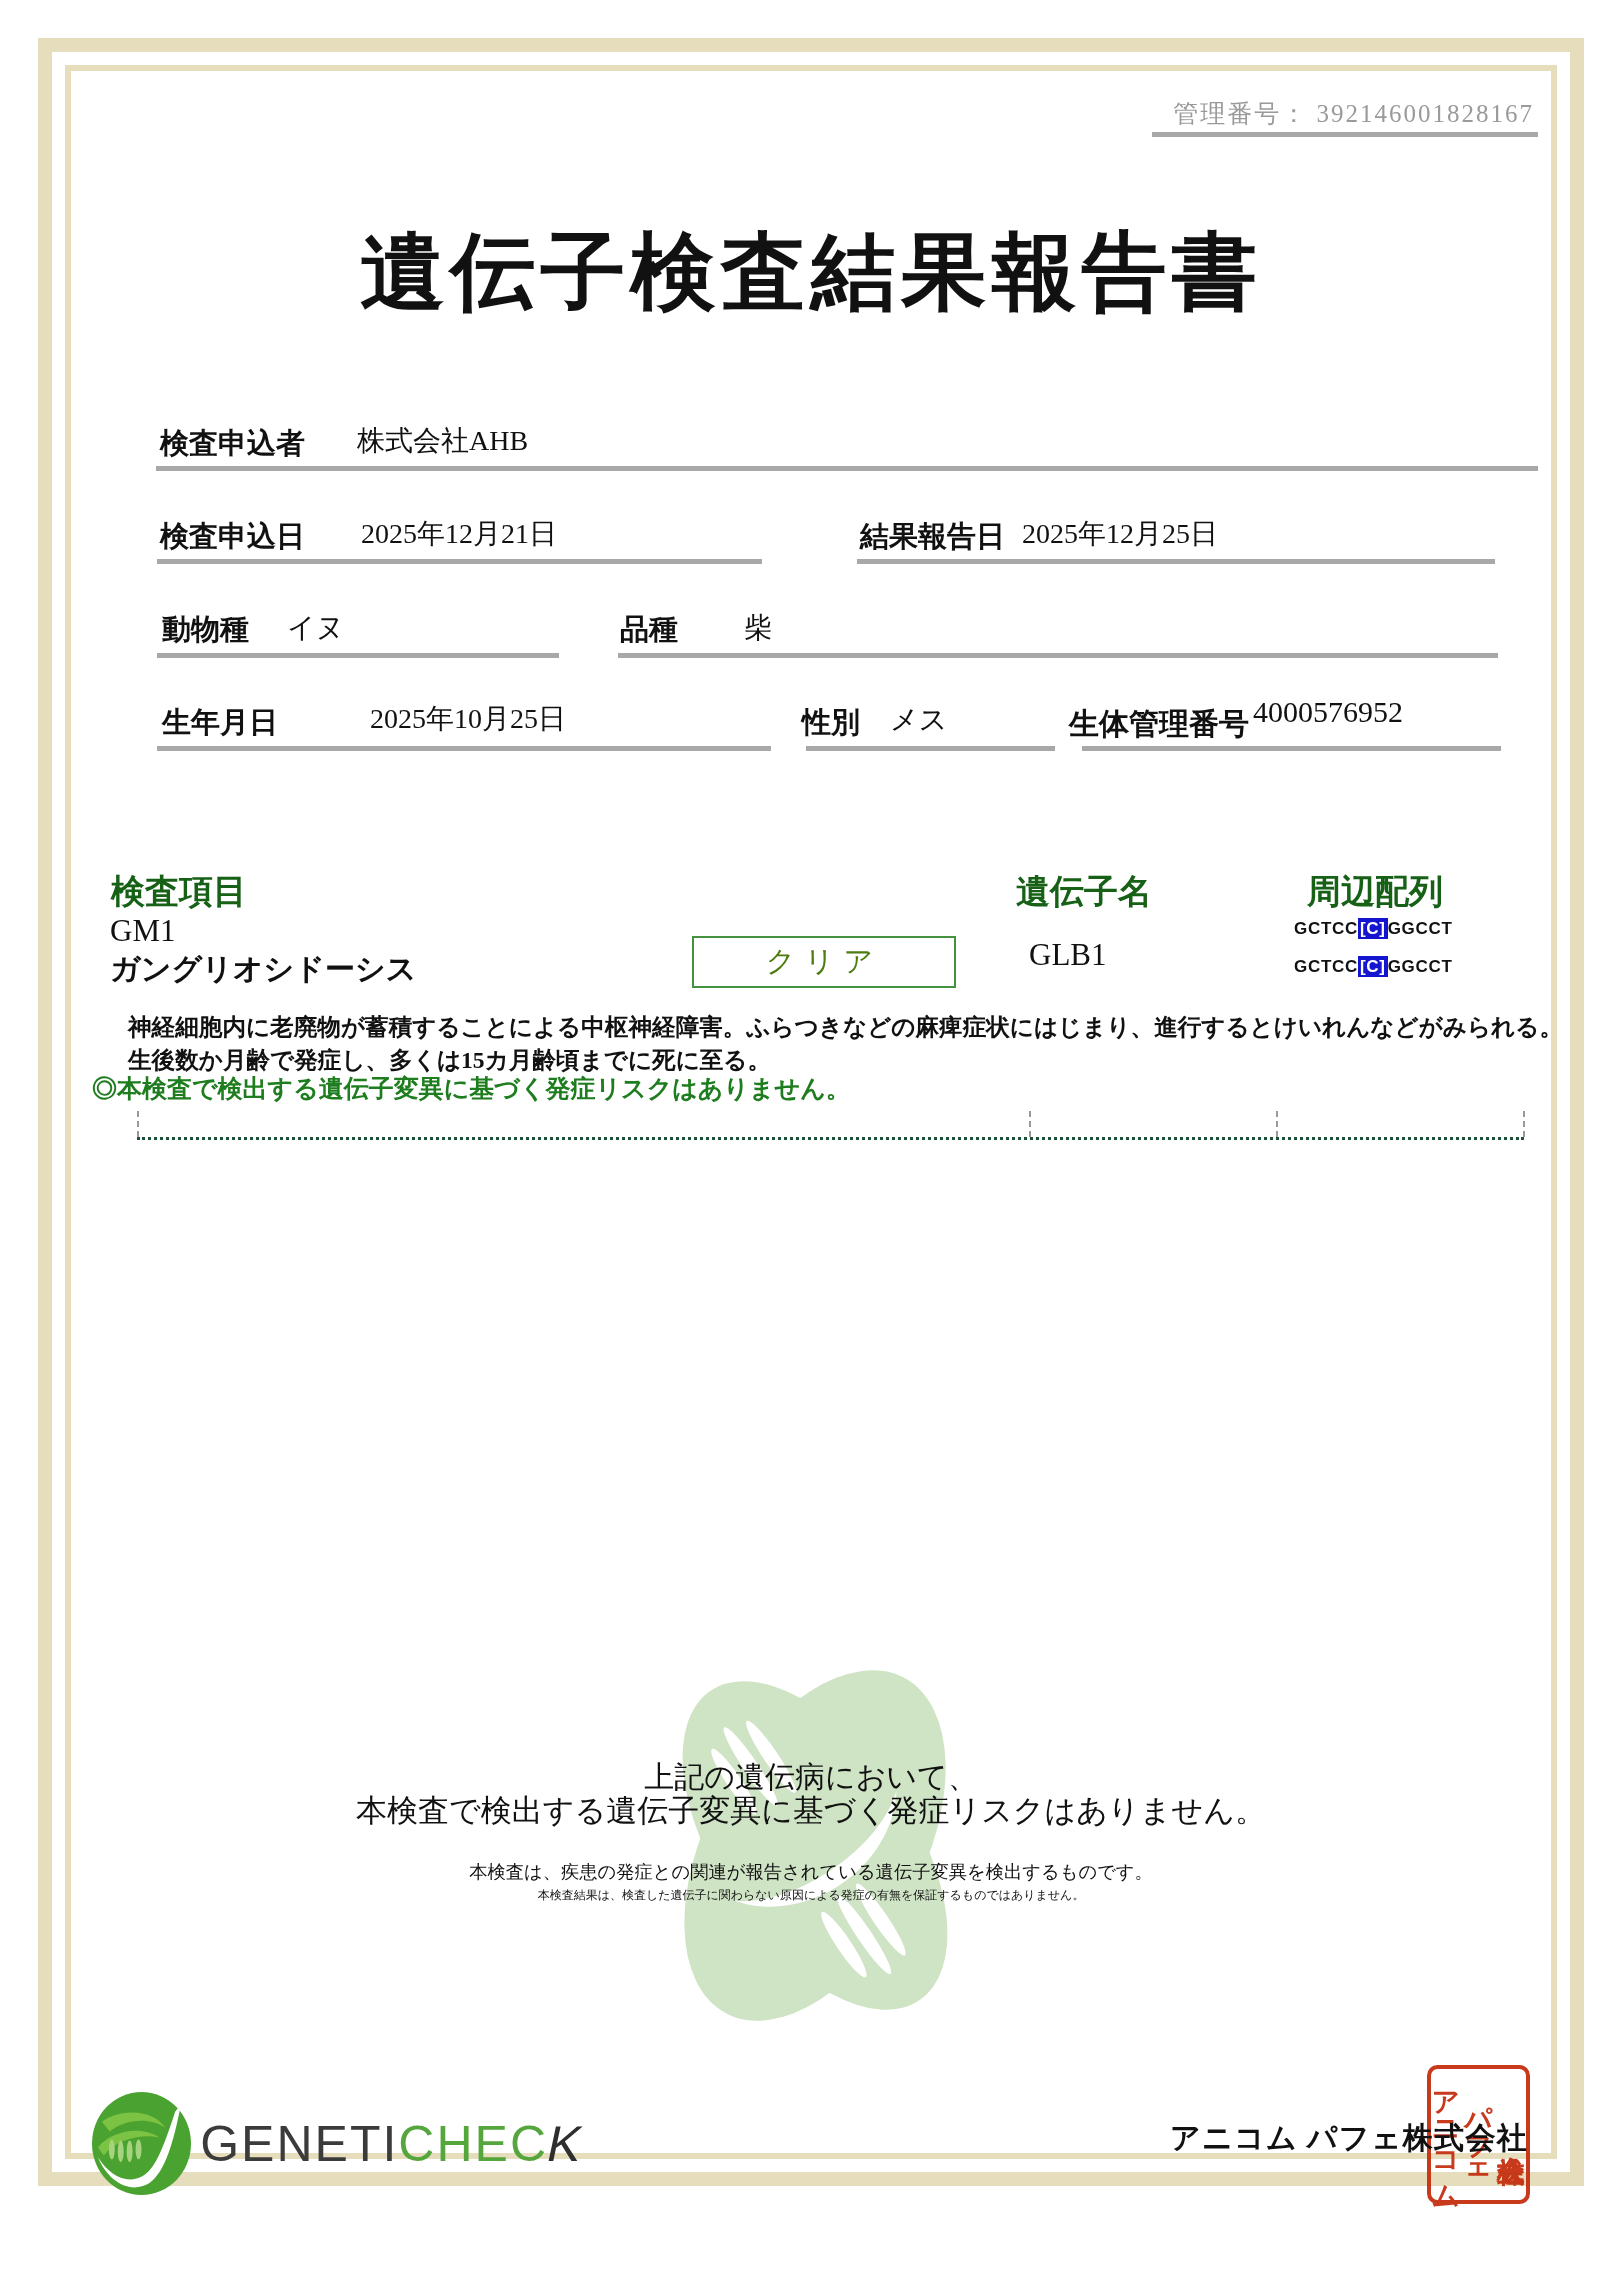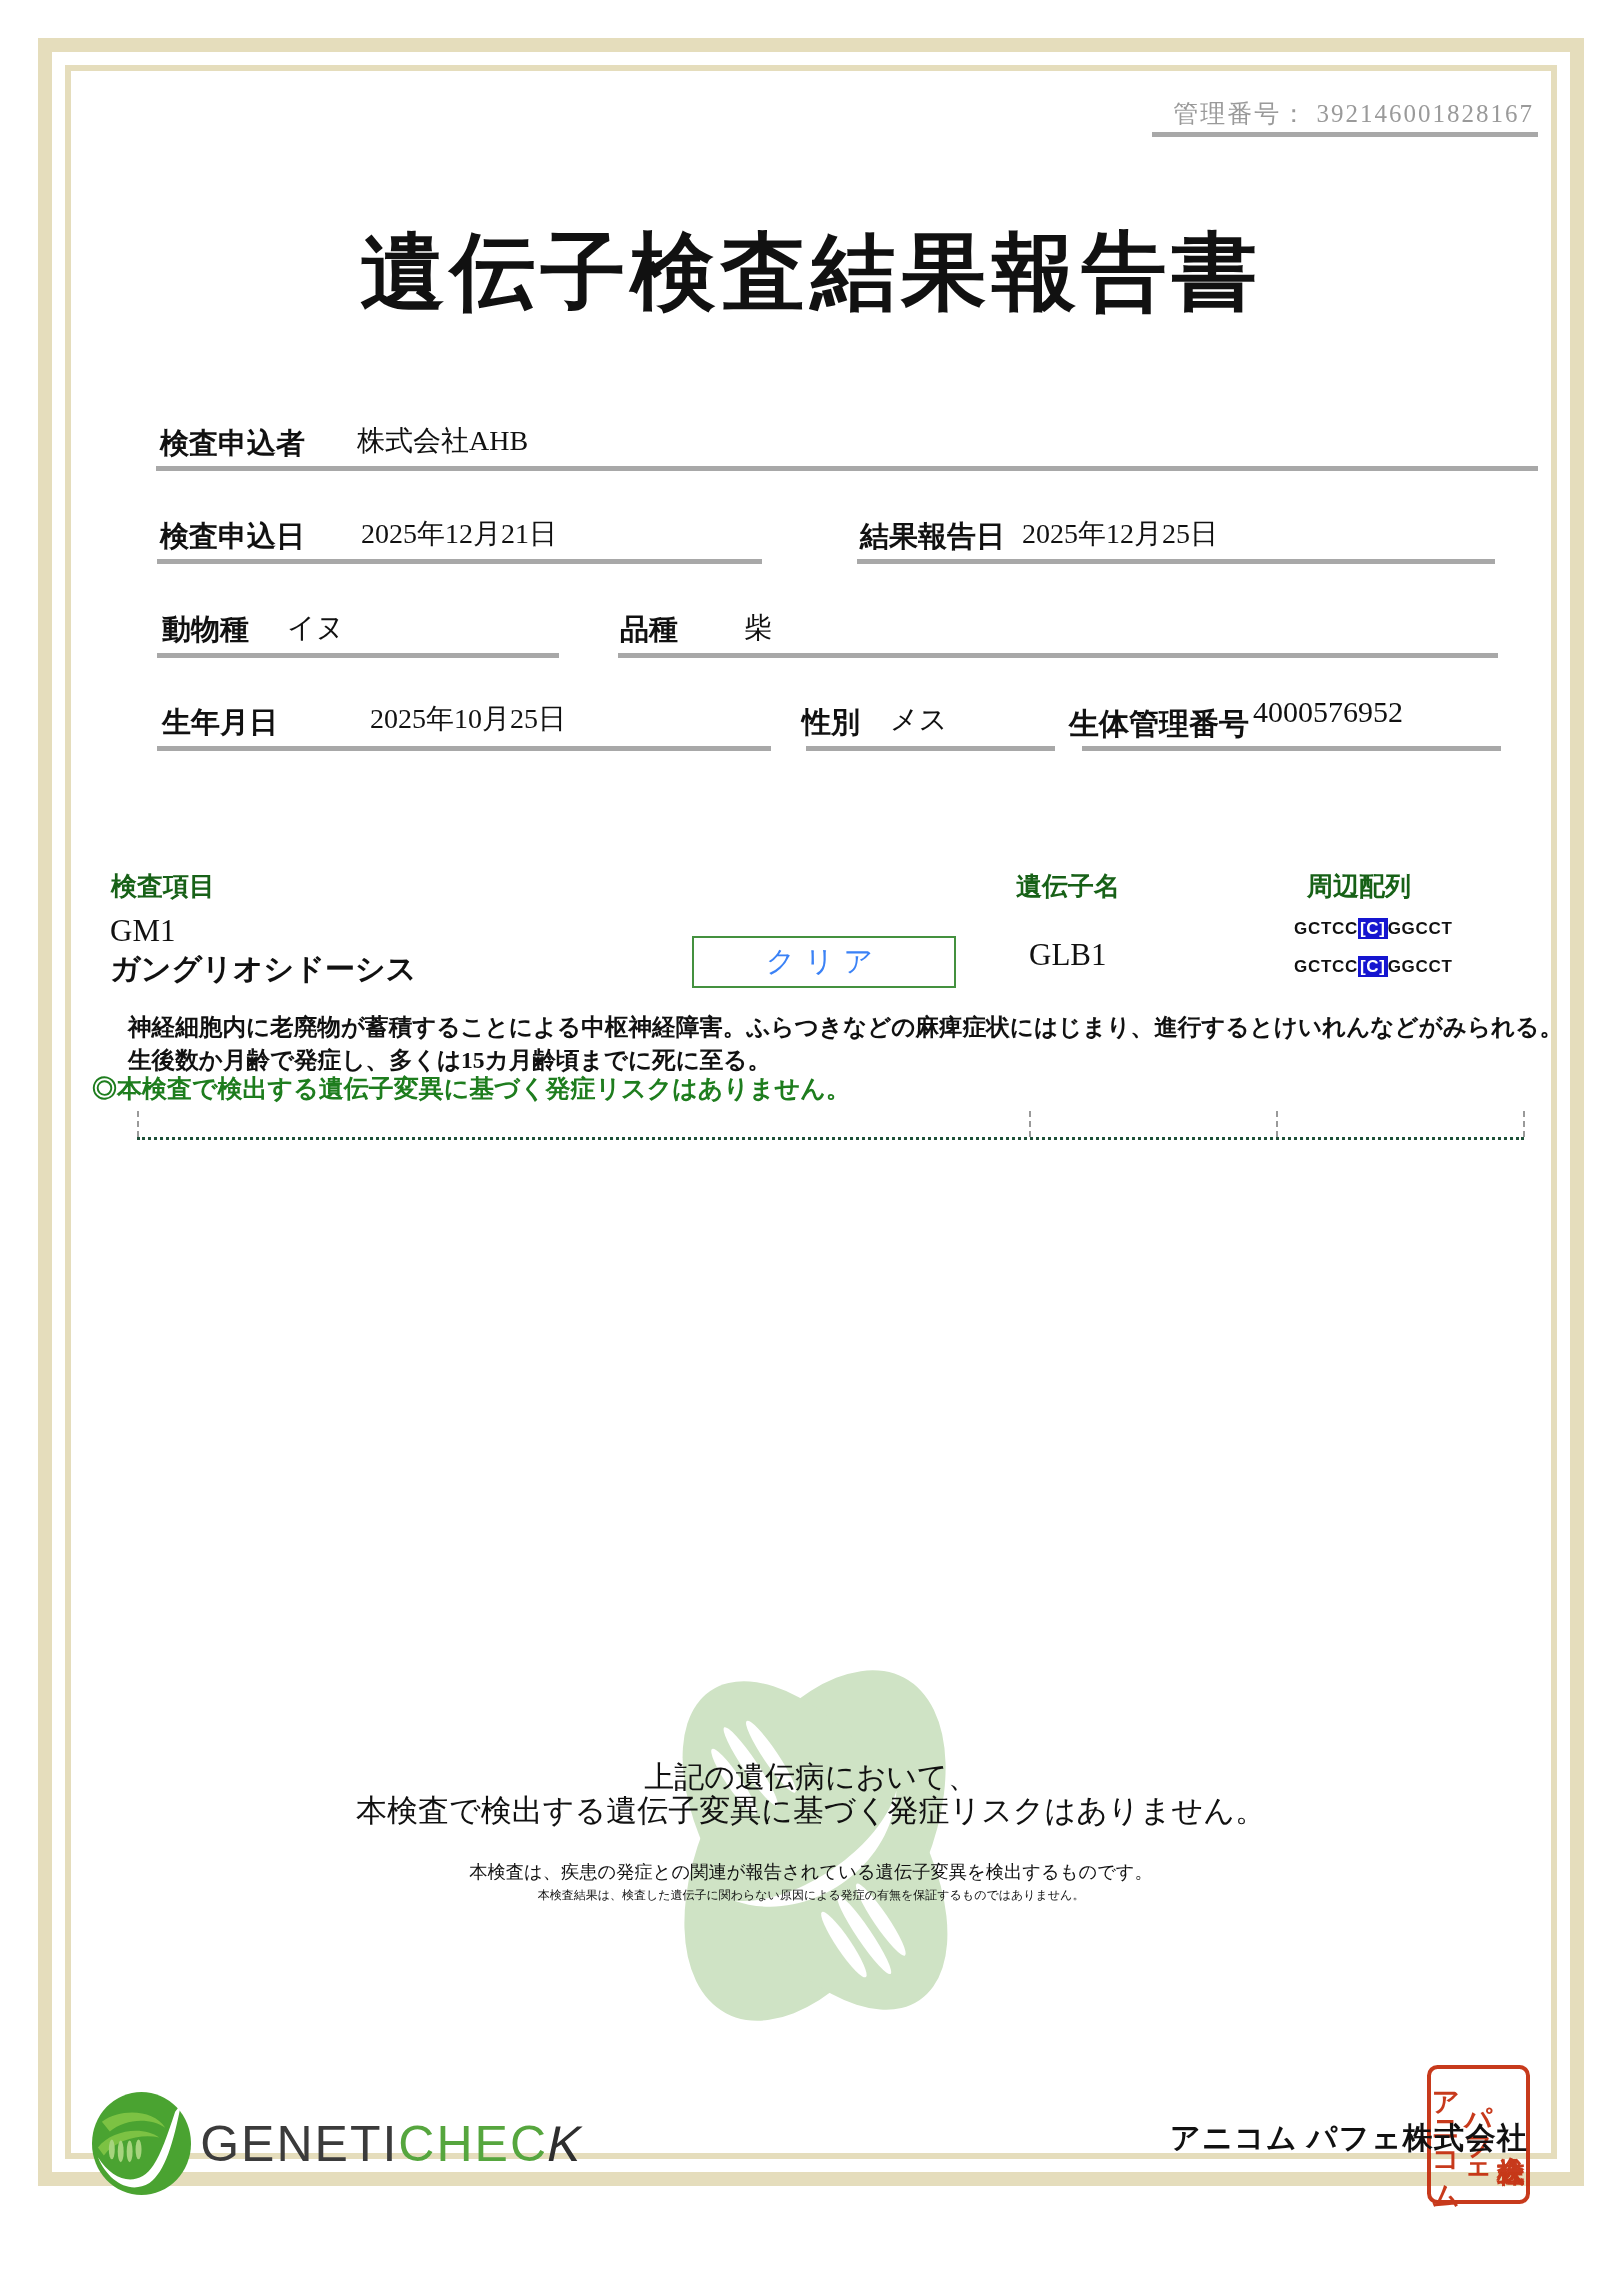--- a/index.html
+++ b/index.html
@@ -10,27 +10,27 @@
   .frame-inner{position:absolute;left:65px;top:65px;right:65px;bottom:65px;
         border:6.5px solid #e5ddbc;pointer-events:none;}
   .mgmt{position:absolute;top:97px;right:88px;font-size:25px;color:#9a9a9a;
         letter-spacing:2px;font-family:"Liberation Serif",serif;}
   .mgmt-ul{position:absolute;top:132px;left:1152px;width:386px;height:4.6px;background:#a8a8a8;}
   .title{position:absolute;top:215px;left:0;width:100%;text-align:center;margin:0;
         font-size:85px;font-weight:bold;letter-spacing:5.2px;font-family:"Liberation Serif",serif;}
   .lab{position:absolute;font-size:29px;font-weight:bold;white-space:nowrap;}
   .val{position:absolute;font-size:28px;font-weight:normal;white-space:nowrap;}
   .ul{position:absolute;height:4.6px;background:#a8a8a8;}
-  .green-h{position:absolute;font-size:26px;font-weight:bold;color:#176117;white-space:nowrap;}
+  .green-h{position:absolute;font-size:34px;font-weight:bold;color:#176117;white-space:nowrap;}
   .item-code{position:absolute;font-size:31px;white-space:nowrap;}
   .item-name{position:absolute;font-size:30px;font-weight:bold;white-space:nowrap;
         font-family:"Liberation Sans",sans-serif;}
   .result-box{position:absolute;left:692px;top:936px;width:260px;height:48px;
         border:2.6px solid #44913f;display:flex;align-items:center;justify-content:center;}
-  .result-box span{color:#3b82f6;font-size:29px;letter-spacing:9.2px;
+  .result-box span{color:#4d7c0f;font-size:29px;letter-spacing:9.2px;
         font-family:"Liberation Sans",sans-serif;}
   .gene-name{position:absolute;left:1029px;top:937px;font-size:31px;}
   .seq{position:absolute;left:1294px;font-size:17px;font-family:"Liberation Sans",sans-serif;
         font-weight:bold;letter-spacing:0.7px;white-space:nowrap;}
   .seq .mut{background:#1515d0;color:#ffffff;padding:0.7px 2px;}
   .desc{position:absolute;left:92px;font-size:23.6px;font-weight:bold;white-space:nowrap;
         font-family:Liberation Serif, serif;margin-left:36px;}
   .risk{position:absolute;left:92px;top:1072px;font-size:25px;font-weight:bold;color:#1e7d1e;
         white-space:nowrap;font-family:"Liberation Serif",serif;}
   .vdash{position:absolute;top:1111px;height:26px;width:0;border-left:2px dashed #9a9a9a;}

